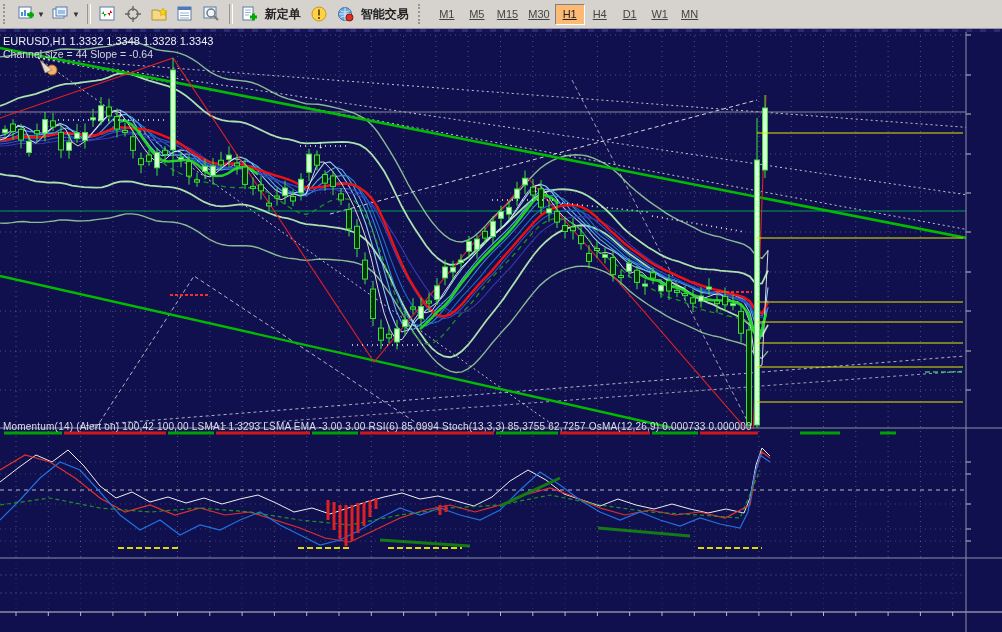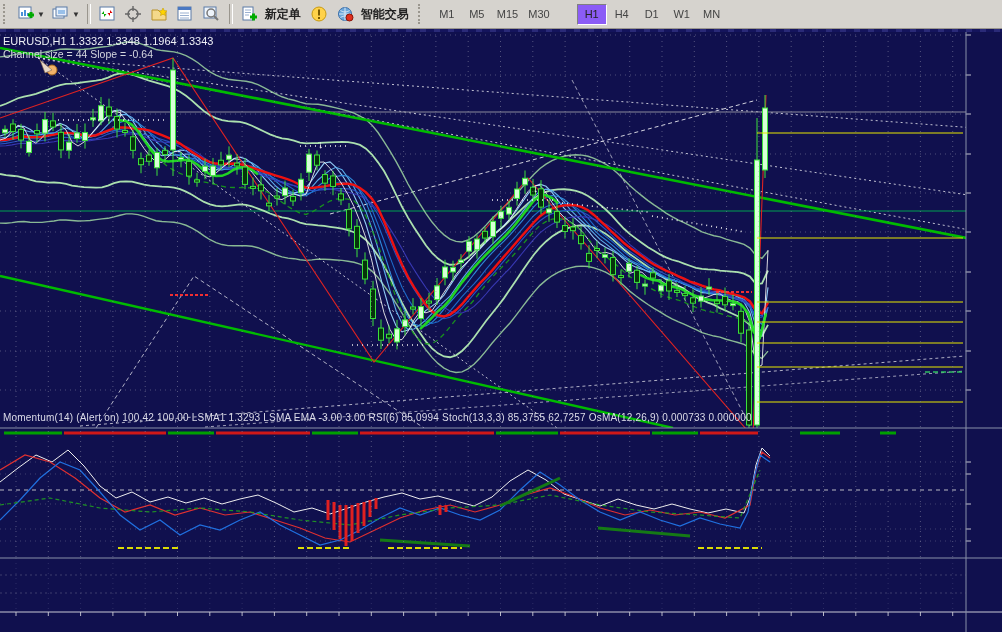--- a/index.html
+++ b/index.html
@@ -10,22 +10,22 @@
            display:flex;align-items:center;z-index:5;border-bottom:1px solid #9a968e;}
   .grip{width:5px;height:20px;margin:0 3px;border-left:2px dotted #9a968e;}
   .tb{width:24px;height:22px;border:1px solid transparent;background:transparent;display:flex;
       align-items:center;justify-content:center;padding:0;margin:0 1px;}
   .caret{font-size:8px;color:#333;margin:0 3px 0 -2px;}
   .tsep{width:2px;height:20px;border-left:1px solid #9a968e;border-right:1px solid #fff;margin:0 4px;}
   .tlabel{font-size:12px;font-weight:bold;color:#222;margin:0 6px 0 2px;white-space:nowrap;}
   .tfbar{display:flex;align-items:center;margin-left:4px;}
   .tfbtn{min-width:30px;height:21px;border:1px solid transparent;background:transparent;color:#444;
          font-size:11px;font-family:"Liberation Sans",sans-serif;display:flex;align-items:center;
-         justify-content:center;padding:0 4px;}
-  .tfbtn.active{background:#8b5cf6;border:1px solid;border-color:#808080 #fff #fff #808080;color:#222;margin-left:22px;}
+         justify-content:center;padding:0 4px;text-decoration:underline;}
+  .tfbtn.active{background:#fdba74;border:1px solid;border-color:#808080 #fff #fff #808080;color:#222;}
   .winstrip{position:absolute;top:28px;left:0;width:1002px;height:4px;background:#14145c;z-index:4;
             background-image:repeating-linear-gradient(90deg,#2a2a78 0 6px,#14145c 6px 14px);}
   
   #draw{position:absolute;top:0;left:0;z-index:1;}
   .ov{position:absolute;z-index:2;white-space:nowrap;}
   .sym{color:#eef0f6;font-size:11px;}
   .chaninfo{color:#d4d6de;font-size:10.5px;}
   .px{position:absolute;left:970px;transform:translateY(-50%);font-size:10px;color:#dadce8;}
   .pxbox{position:absolute;left:967px;width:33px;transform:translateY(-50%);font-size:10px;
          text-align:center;padding:0 1px;}
@@ -561,21 +561,21 @@
       <line x1="966" y1="529" x2="971" y2="529" stroke="#c0c0cc" stroke-width="1"></line>
       <line x1="966" y1="541" x2="971" y2="541" stroke="#c0c0cc" stroke-width="1"></line>
       <line x1="0" y1="428" x2="1002" y2="428" stroke="#8890a8" stroke-width="1"></line>
       <line x1="0" y1="558" x2="1002" y2="558" stroke="#8890a8" stroke-width="1"></line>
       <line x1="0" y1="612" x2="1002" y2="612" stroke="#c9c9d4" stroke-width="1"></line>
       <line x1="966" y1="31" x2="966" y2="632" stroke="#8890a8" stroke-width="1"></line>
       <line x1="0" y1="575" x2="966" y2="575" stroke="#6a6a8e" stroke-width="1" stroke-dasharray="2,3" stroke-opacity="0.5"></line>
       <line x1="0" y1="593" x2="966" y2="593" stroke="#6a6a8e" stroke-width="1" stroke-dasharray="2,3" stroke-opacity="0.5"></line>
     </svg>
 
-  <div class="ov sym" style="left:3px;top:35px">EURUSD,H1  1.3332 1.3348 1.1964 1.3343</div>
+  <div class="ov sym" style="left:3px;top:35px">EURUSD,H1  1.3332 1.3348 1.3328 1.3343</div>
   <div class="ov chaninfo" style="left:3px;top:48px">Channel size = 44 Slope = -0.64</div>
 
   <div id="price-axis">
       <div class="px" style="top: 35px;">1.3370</div>
       <div class="px" style="top: 75px;">1.3355</div>
       <div class="px" style="top: 114px;">1.3340</div>
       <div class="px" style="top: 154px;">1.3325</div>
       <div class="px" style="top: 193px;">1.3310</div>
       <div class="px" style="top: 232px;">1.3295</div>
       <div class="px" style="top: 272px;">1.3280</div>
@@ -604,21 +604,21 @@
       <div class="ann" style="left: 30px; top: 261px;">.786</div>
       <div class="ann" style="left: 148px; top: 254px;">1.128</div>
       <div class="ann" style="left: 264px; top: 314px;">1.618</div>
       <div class="ann" style="left: 224px; top: 389px;">.618</div>
       <div class="ann" style="left: 52px; top: 410px;">.786</div>
       <div class="ann" style="left: 514px; top: 336px;">.788</div>
       <div class="ann" style="left: 458px; top: 208px; color: rgb(47, 185, 201);">[5/8]</div>
       <div class="ann" style="left: 602px; top: 196px;">0.5</div>
     </div>
 
-  <div class="ov indlbl" style="left:3px;top:412px">Momentum(14) (Alert on) 100,42 100,00  LSMA1 1.3293  LSMA EMA -3.00 3.00  RSI(6) 85,0994  Stoch(13,3,3) 85,3755 62,7257  OsMA(12,26,9) 0.000733 0.000000</div>
+  <div class="ov indlbl" style="left:3px;top:421px">Momentum(14) (Alert on) 100,42 100,00  LSMA1 1.3293  LSMA EMA -3.00 3.00  RSI(6) 85,0994  Stoch(13,3,3) 85,3755 62,7257  OsMA(12,26,9) 0.000733 0.000000</div>
   <div id="indicator-axis">
       <div class="px" style="top: 435px;">100.5</div>
       <div class="px" style="top: 462px;">80</div>
       <div class="px" style="top: 474px;">70</div>
       <div class="px" style="top: 504px;">100</div>
       <div class="px" style="top: 529px;">30</div>
       <div class="px" style="top: 541px;">20</div>
       <div class="px" style="top: 557px;">99.57</div>
       <div class="px" style="top: 571px;">-90000</div>
       <div class="px" style="top: 621px;">900000</div>

